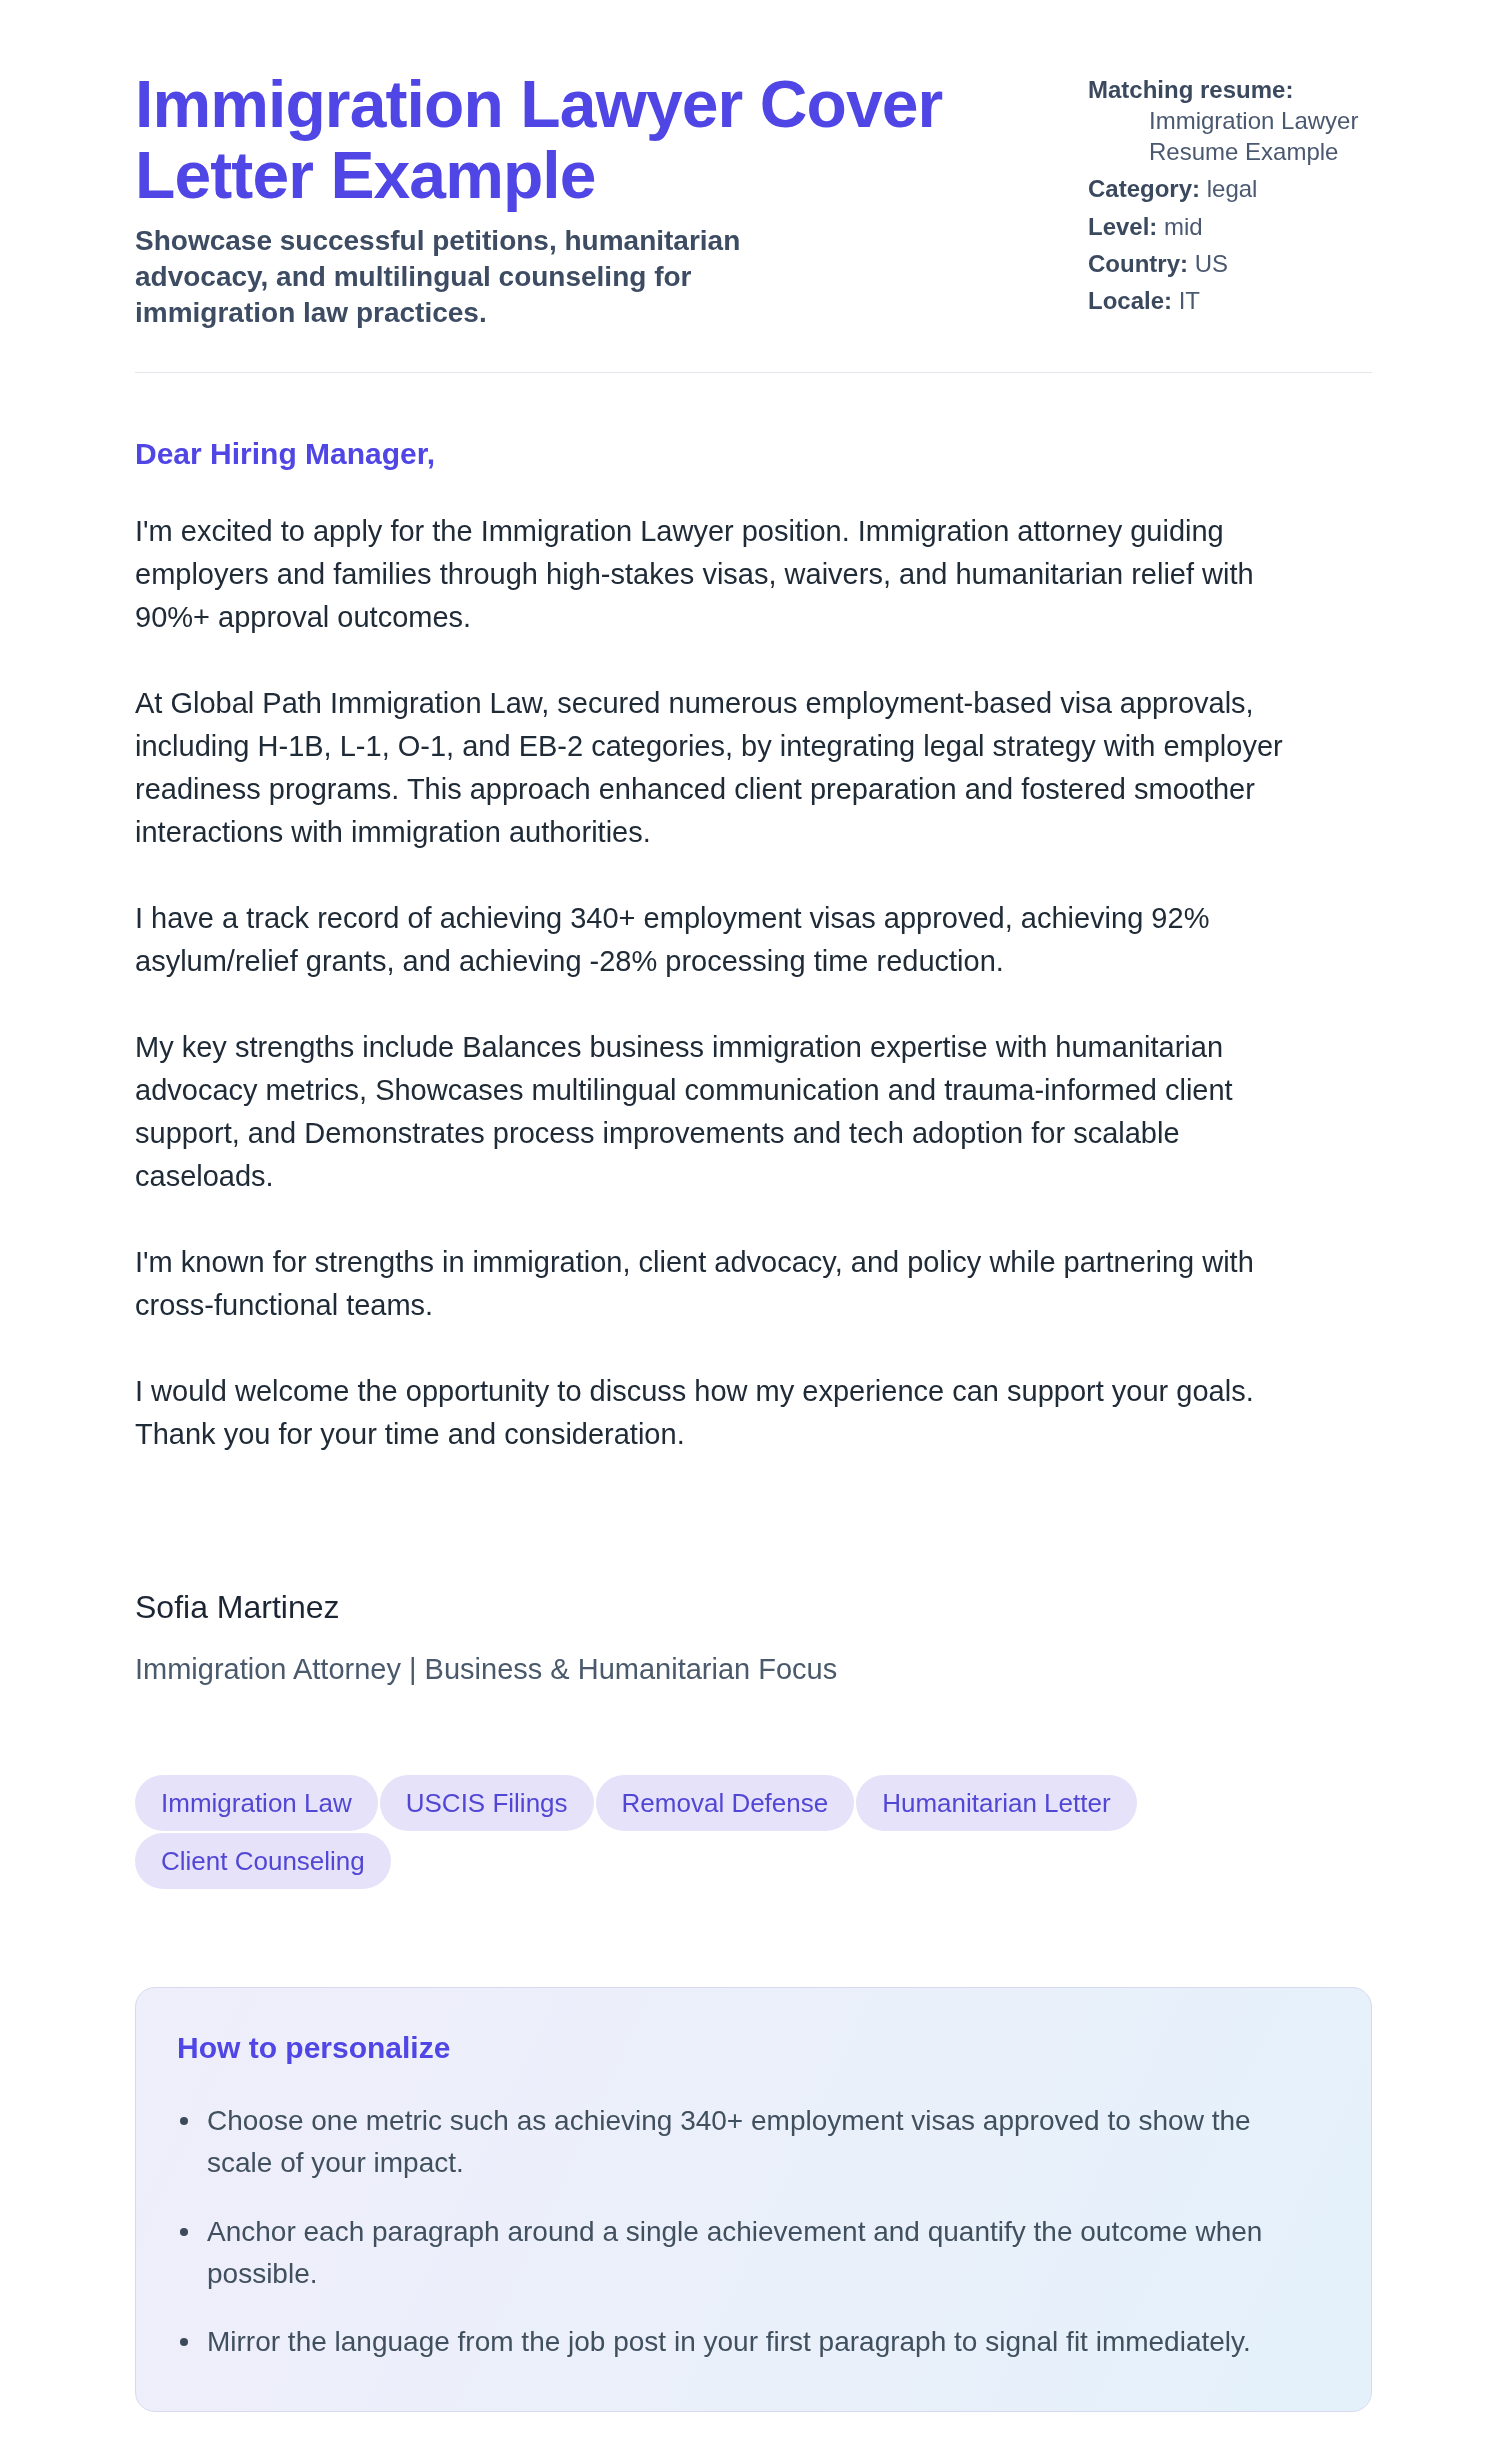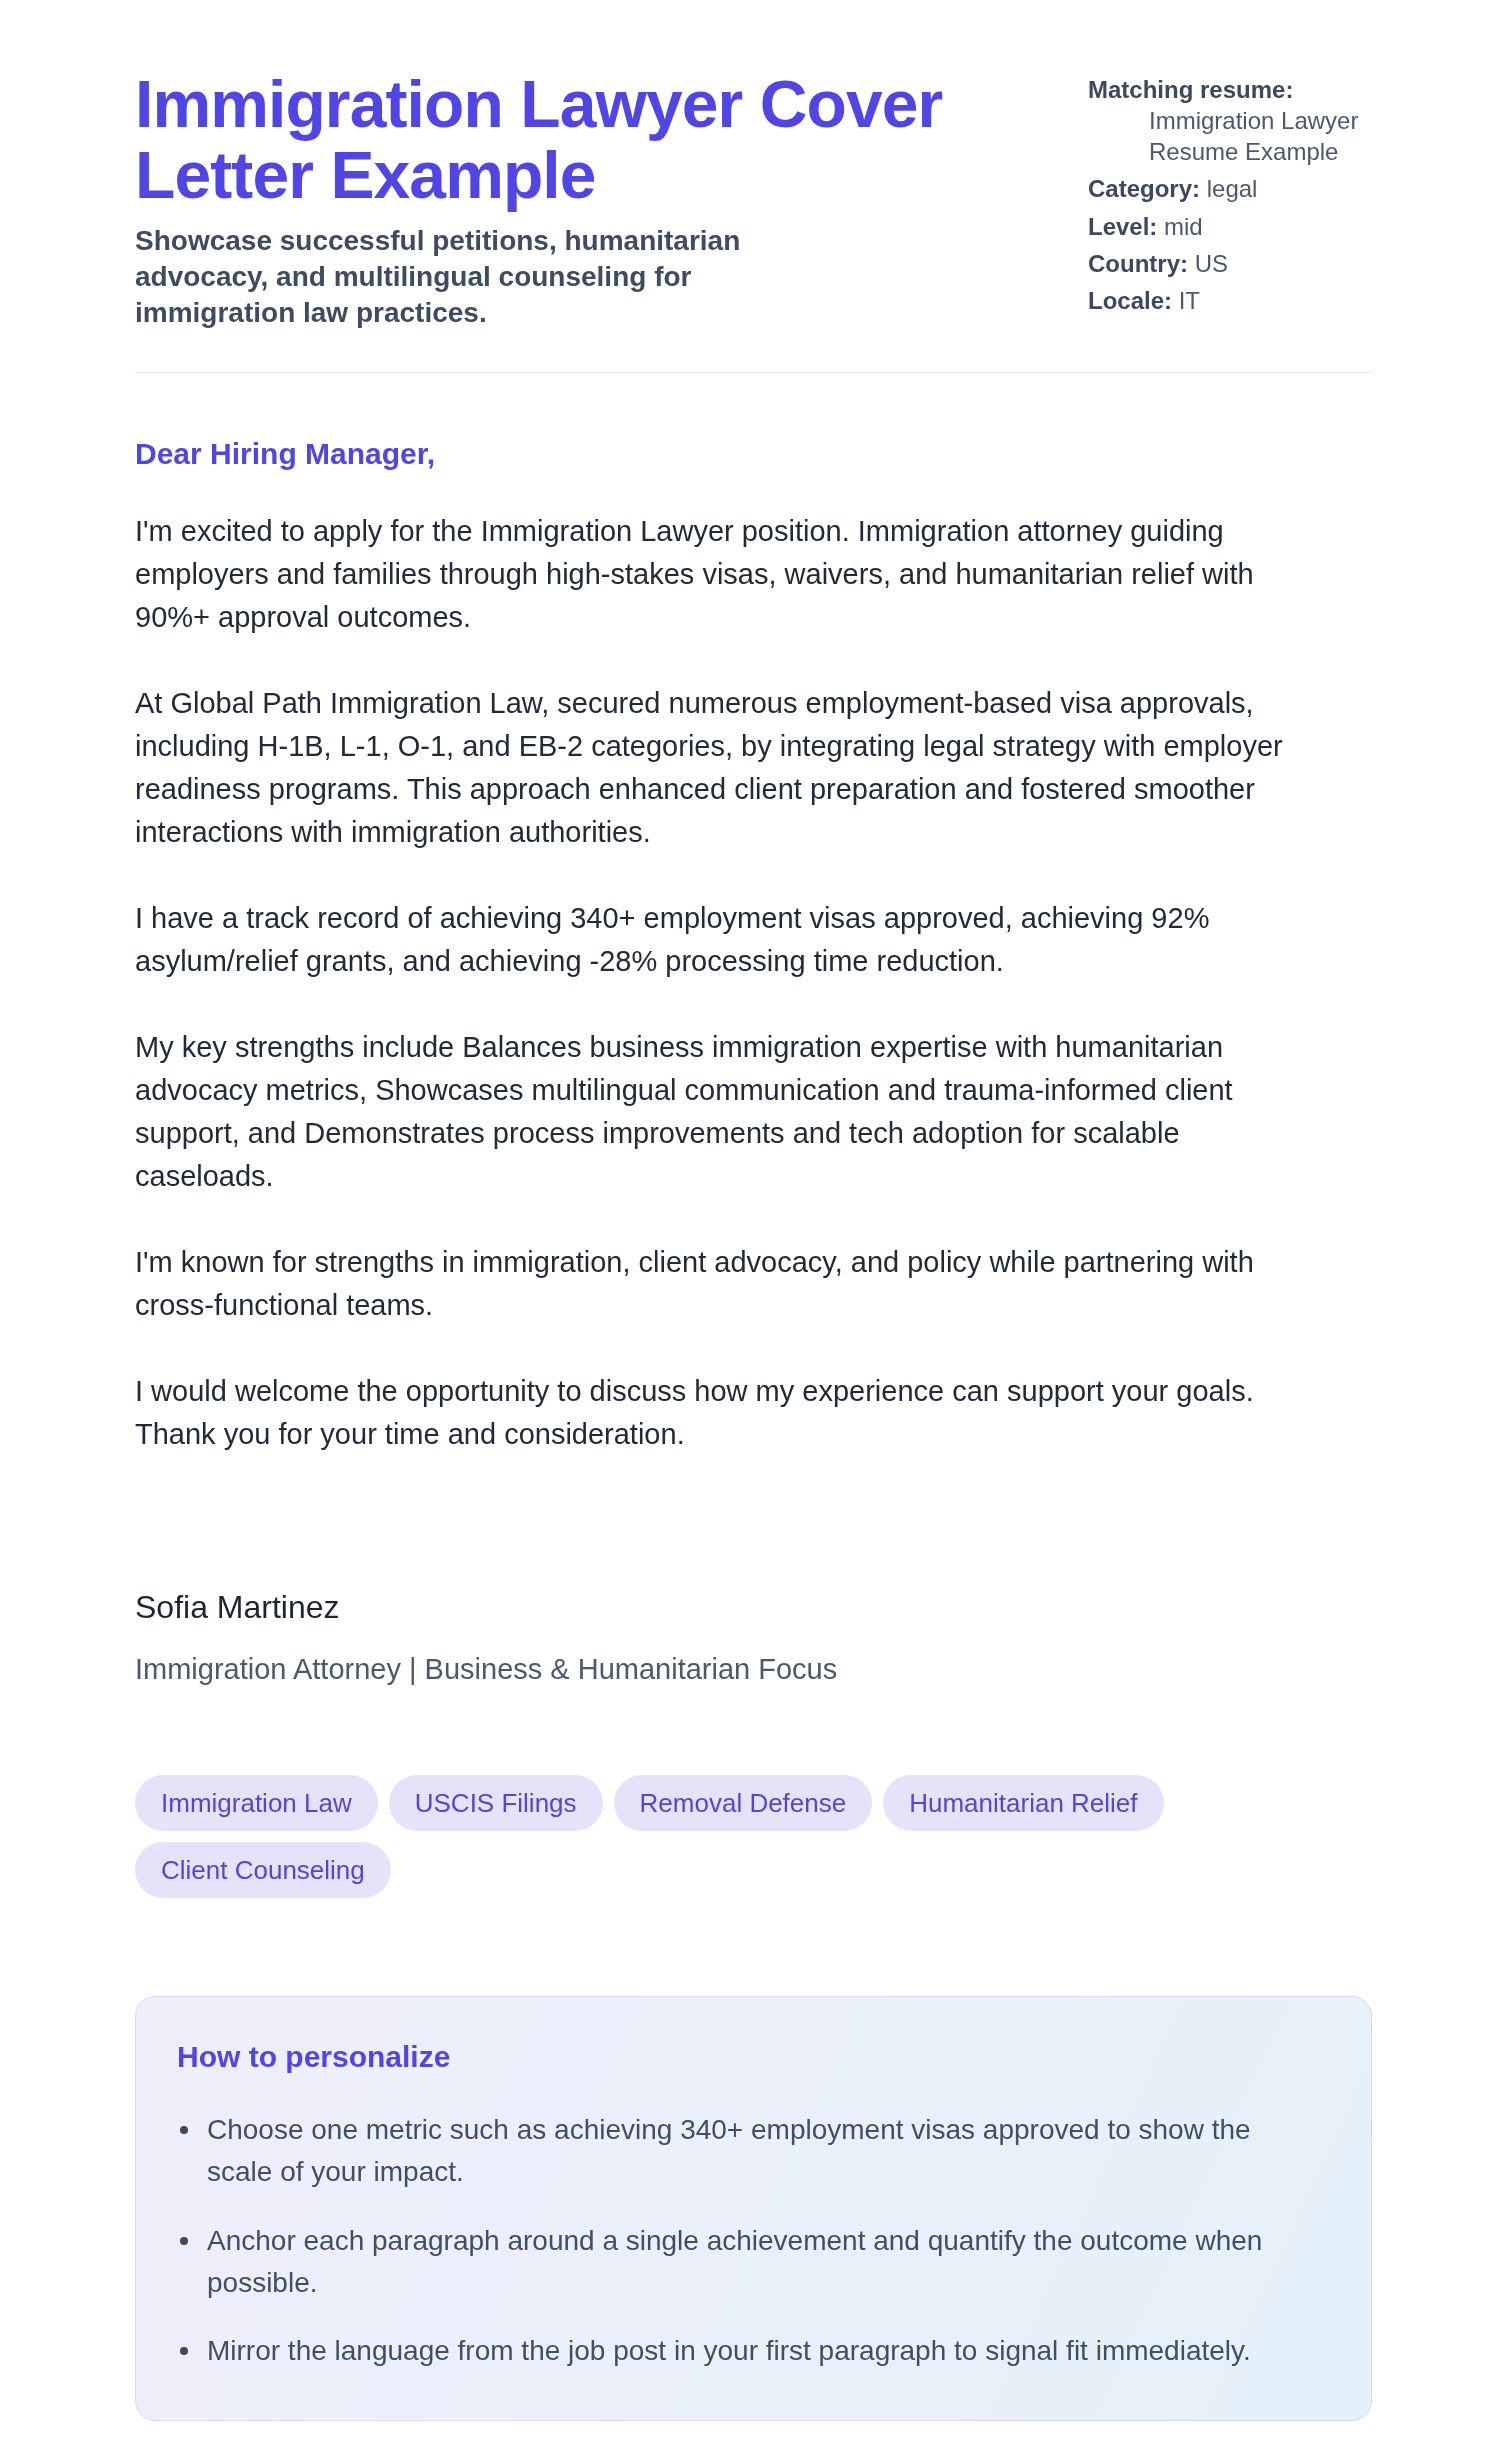--- a/index.html
+++ b/index.html
@@ -53,21 +53,21 @@
   .greeting{
     margin:0 0 39px 0;font-size:30px;font-weight:bold;color:var(--accent);
   }
   .para{
     margin:0 0 43px 0;font-size:29px;line-height:43px;
     color:var(--body-text);max-width:1161px;
   }
   .sig-name{margin:133px 0 0 0;font-size:32px;font-weight:normal;color:var(--sig-name);}
   .sig-title{margin:26.6px 0 0 0;font-size:29px;color:var(--sig-title);}
   
-  .tags{display:flex;flex-wrap:wrap;gap:11px;margin-top:89px;}
+  .tags{display:flex;flex-wrap:wrap;gap:2px;margin-top:89px;}
   .pill{
     background:var(--pill-bg);color:var(--pill-text);
     font-size:26px;line-height:26px;padding:15px 26px;border-radius:886px;
     white-space:nowrap;
   }
   
   .tips{
     margin-top:98px;
     border:1.8px solid var(--box-border);
     border-radius:20px;
@@ -133,21 +133,21 @@
   </div>
 
   <div class="tags">
 
       <span class="pill">Immigration Law</span>
 
       <span class="pill">USCIS Filings</span>
 
       <span class="pill">Removal Defense</span>
 
-      <span class="pill">Humanitarian Relief</span>
+      <span class="pill">Humanitarian Letter</span>
 
       <span class="pill">Client Counseling</span>
     </div>
 
   <div class="tips">
     <p class="tips-title">How to personalize</p>
     <ul class="tips-list">
 
         <li>Choose one metric such as achieving 340+ employment visas approved to show the scale of your impact.</li>
 

